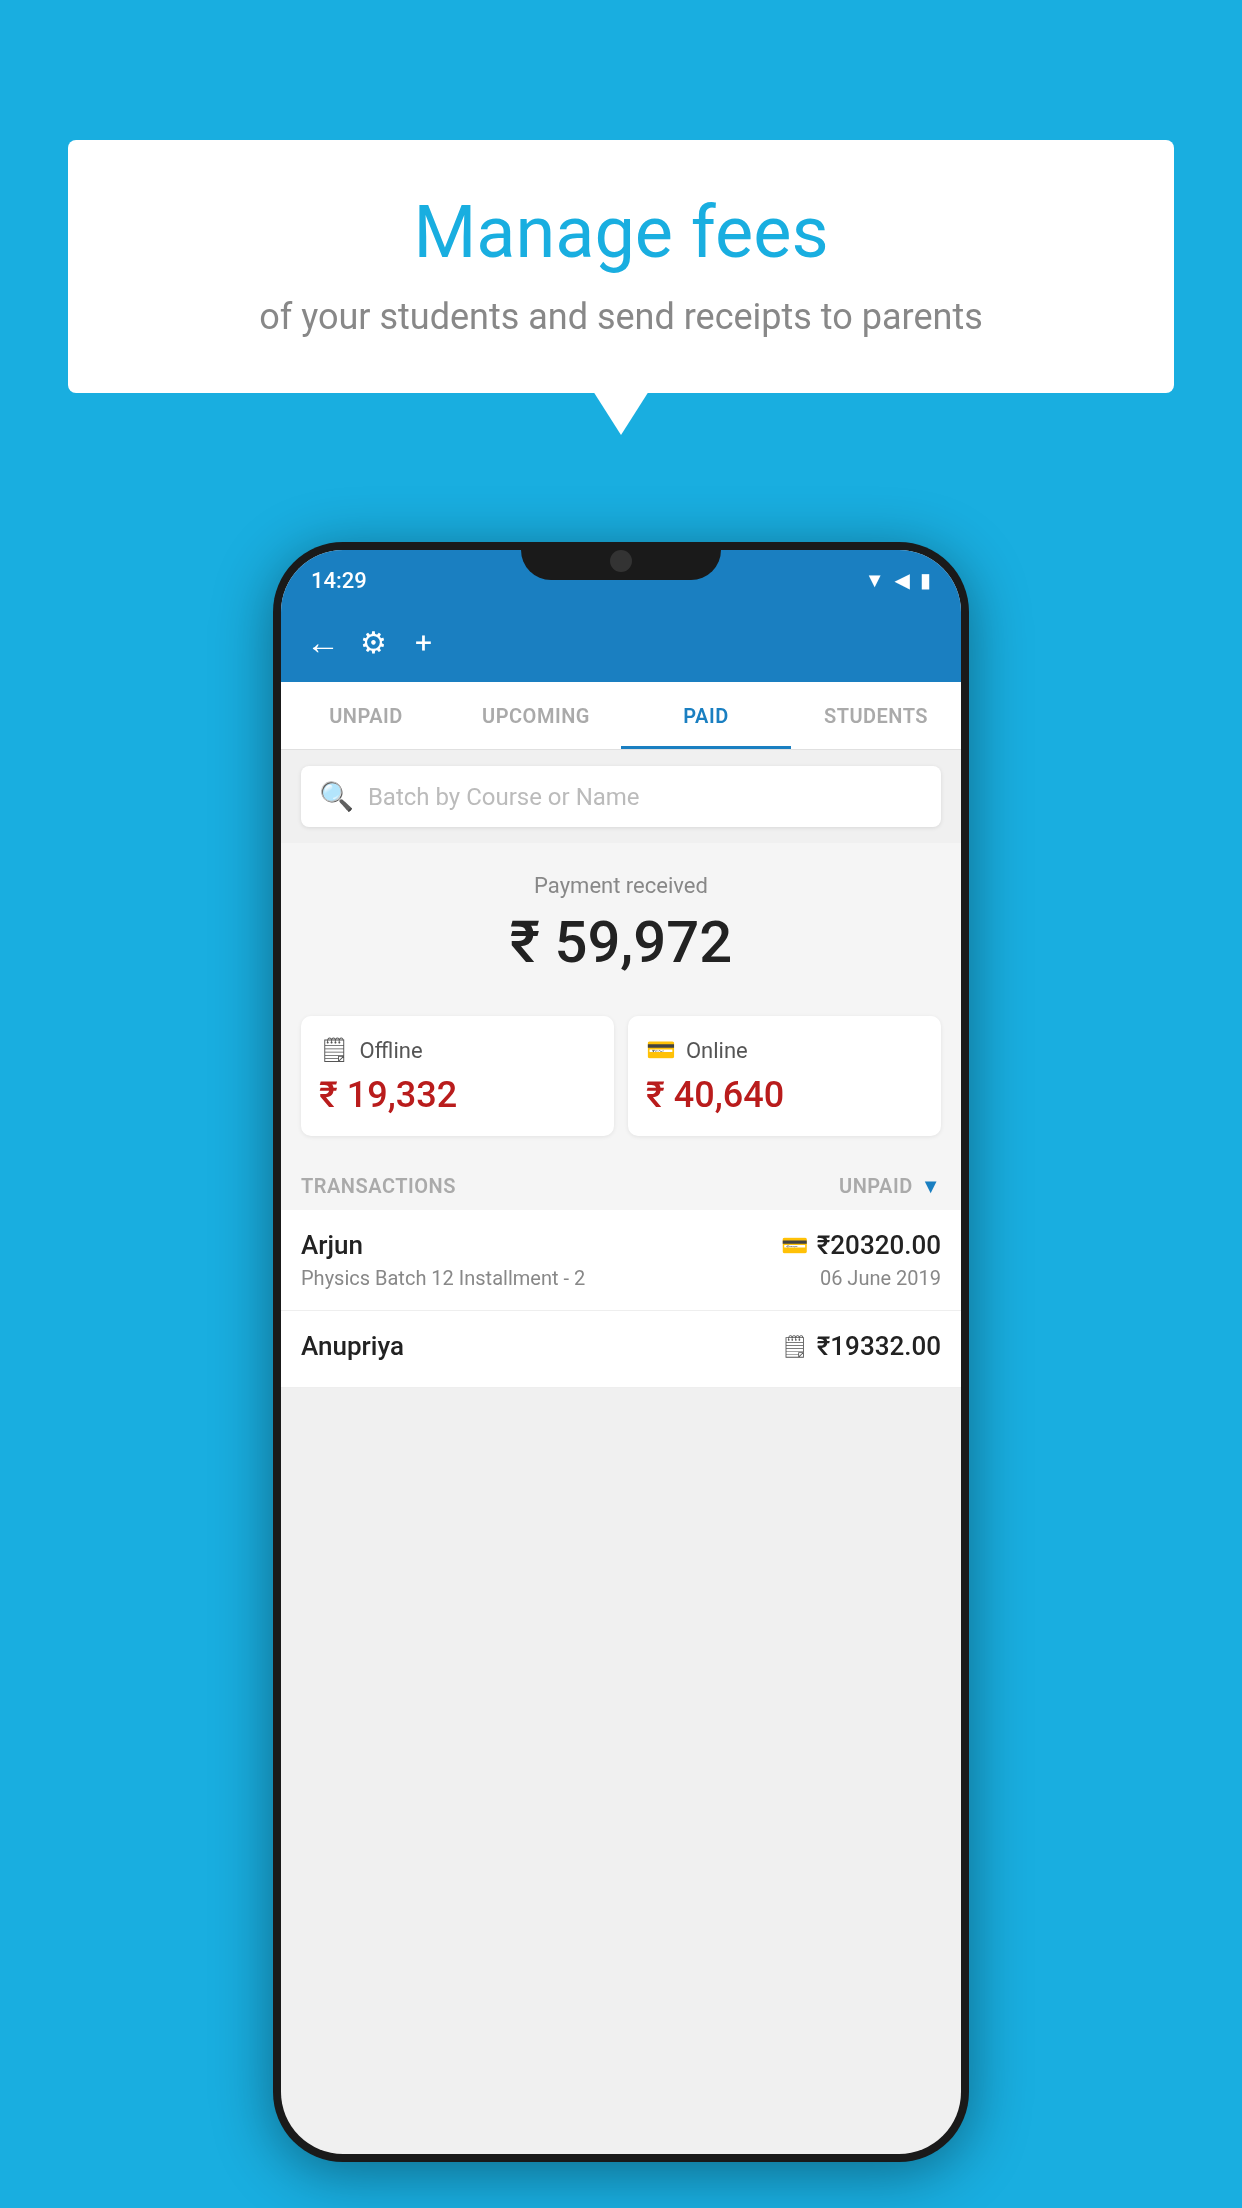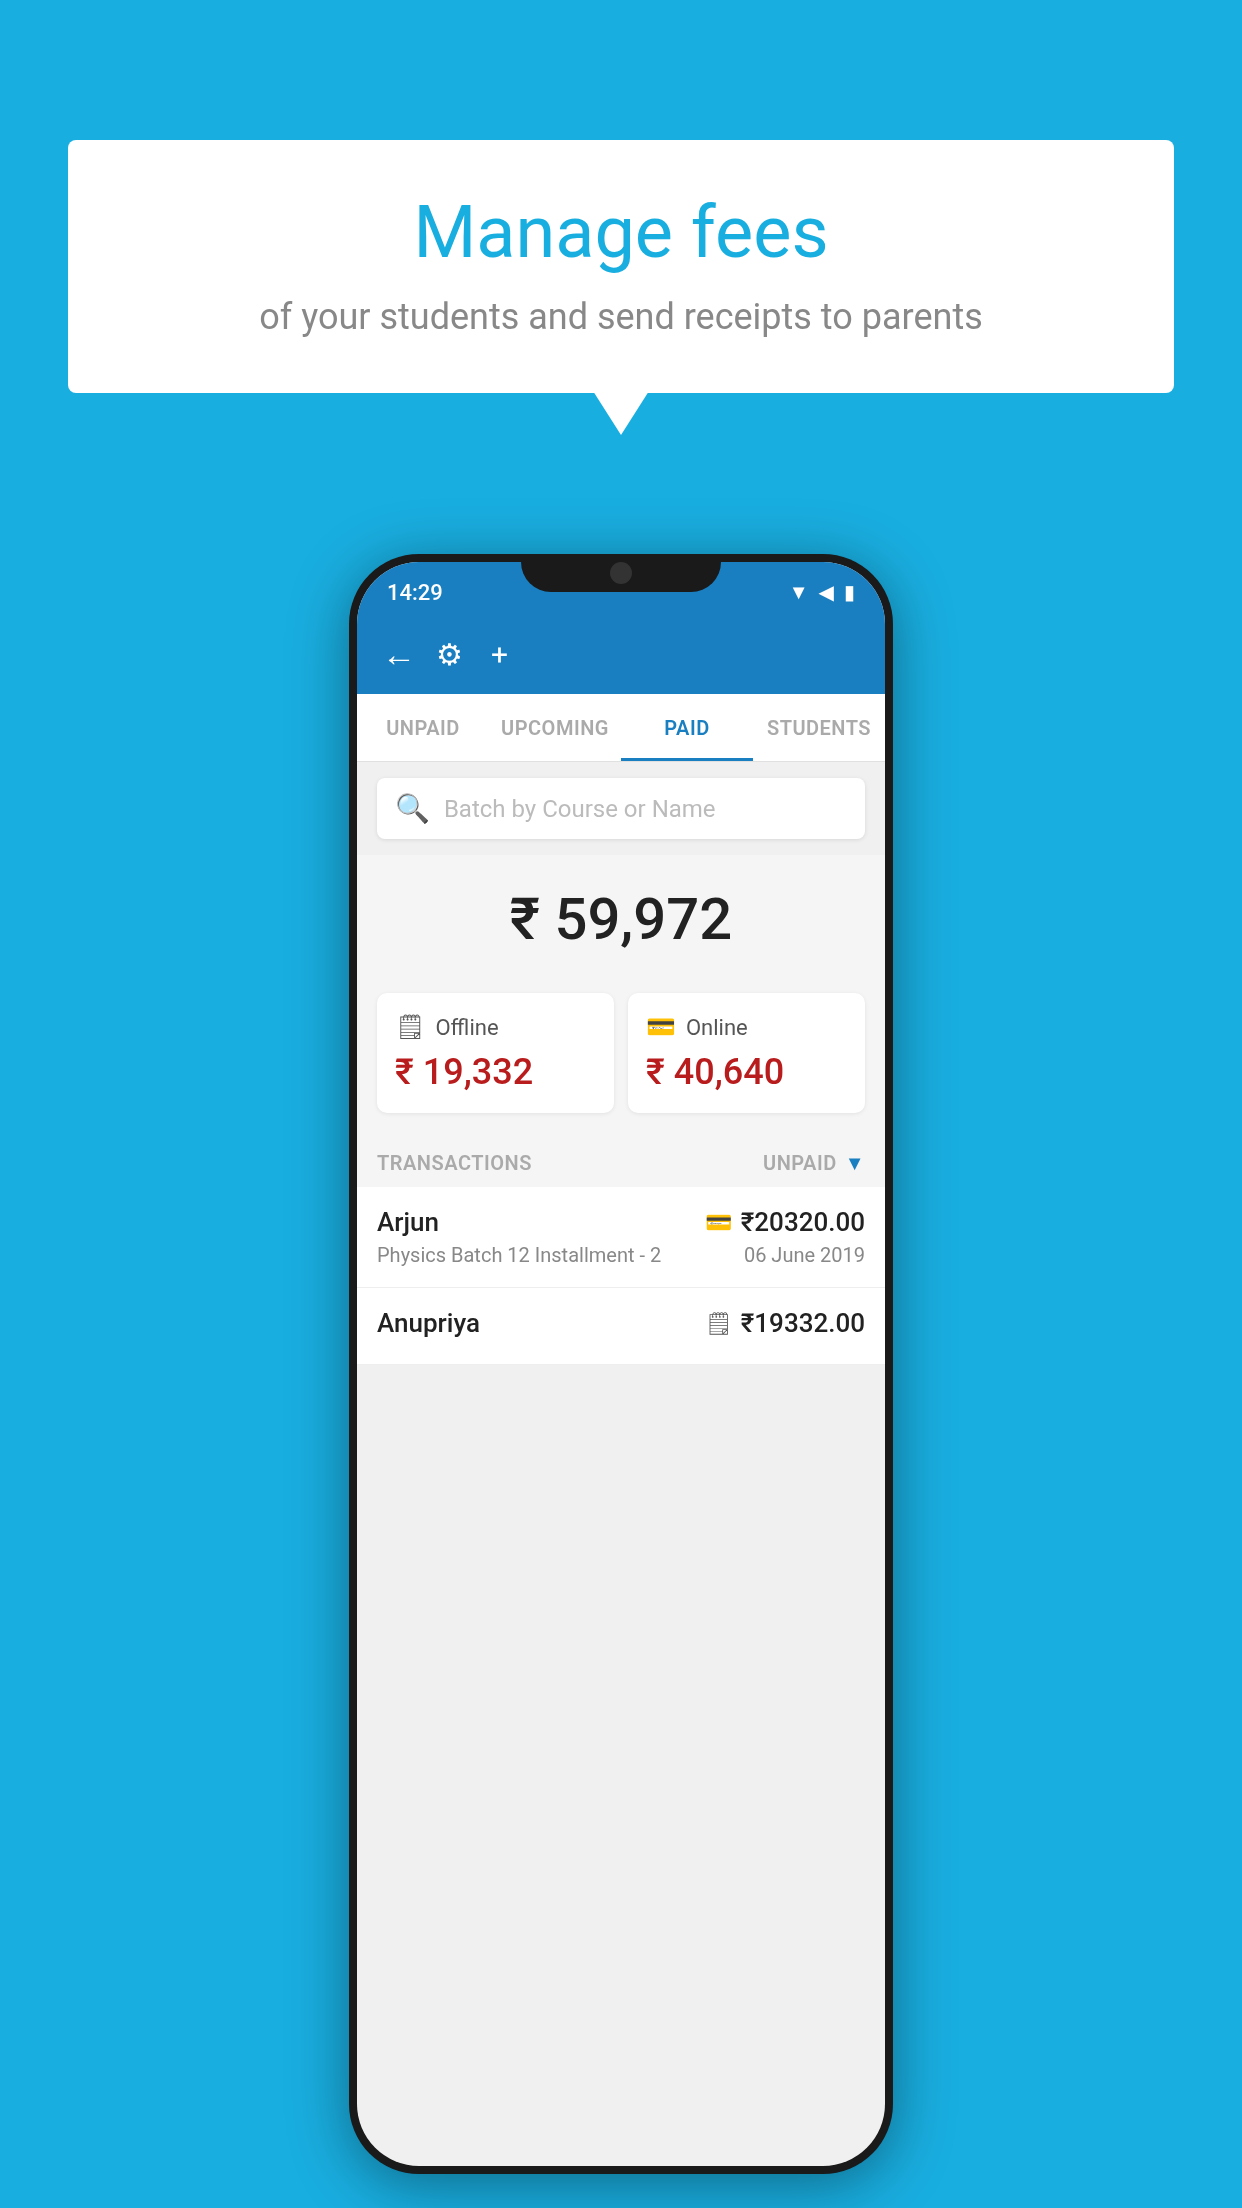--- a/index.html
+++ b/index.html
@@ -45,24 +45,24 @@
     }
     .speech-bubble .subtitle {
       font-size: 36px;
       color: #888;
       font-weight: 400;
     }
 
     
     .phone-frame {
       position: absolute;
-      top: 554px;
+      top: 542px;
       left: 50%;
       transform: translateX(-50%);
-      width: 544px;
+      width: 696px;
       height: 1620px;
       background: #1a1a1a;
       border-radius: 70px;
       box-shadow: 0 10px 60px rgba(0,0,0,0.4);
       overflow: hidden;
     }
 
     
     .phone-notch {
       position: absolute;
@@ -366,20 +366,21 @@
       <div class="tab active">PAID</div>
       <div class="tab">STUDENTS</div>
     </div>
 
     <div class="search-bar">
       <div class="search-icon-wrap">🔍</div>
       <span class="search-placeholder">Batch by Course or Name</span>
     </div>
 
     <div class="payment-received">
+      <div class="payment-received-label">Payment received</div>
       <div class="payment-received-amount">₹ 59,972</div>
     </div>
 
     <div class="payment-cards">
       <div class="payment-card">
         <div class="payment-card-header">
           <span class="payment-card-icon">🗒</span>
           <span class="payment-card-label">Offline</span>
         </div>
         <div class="payment-card-amount">₹ 19,332</div>

